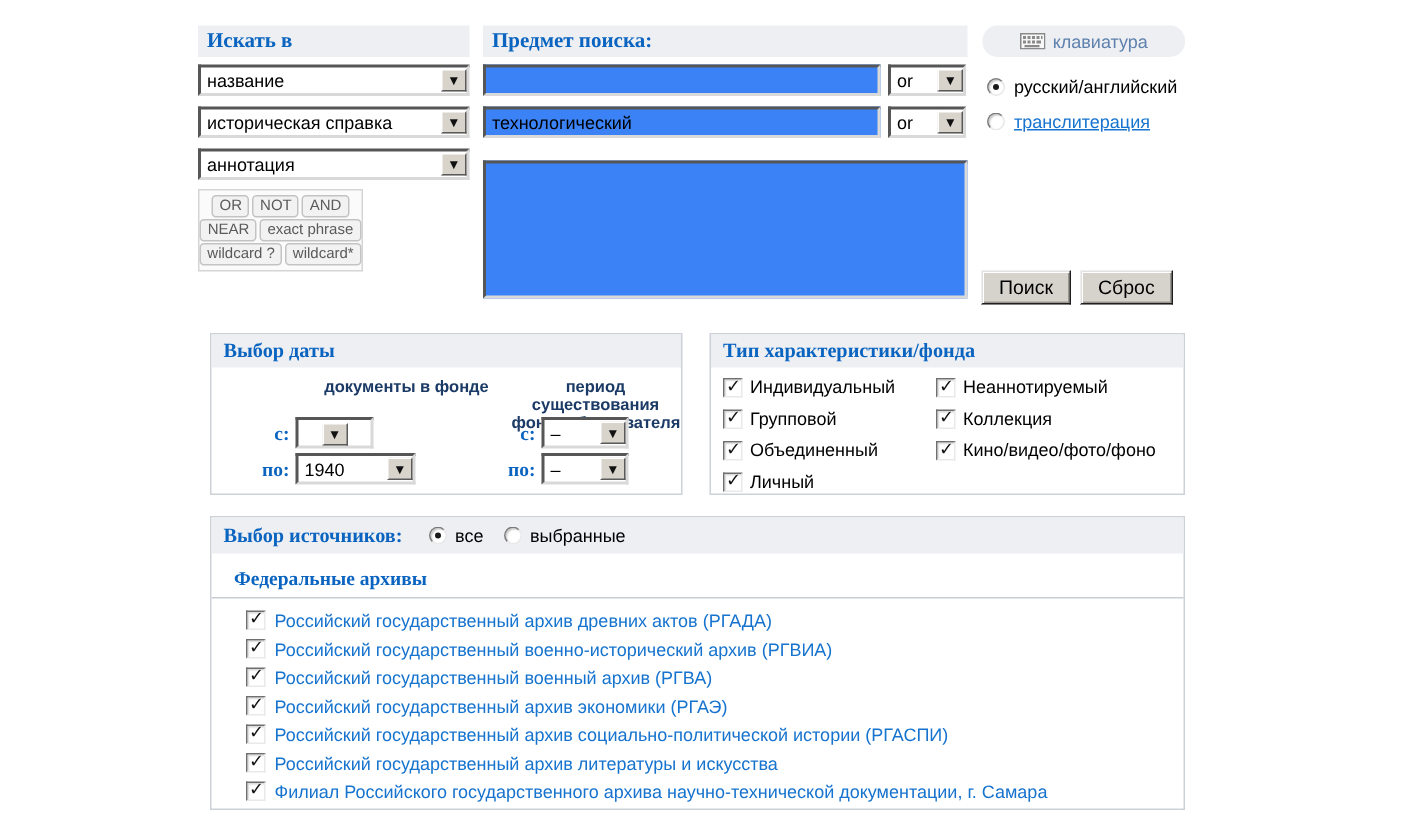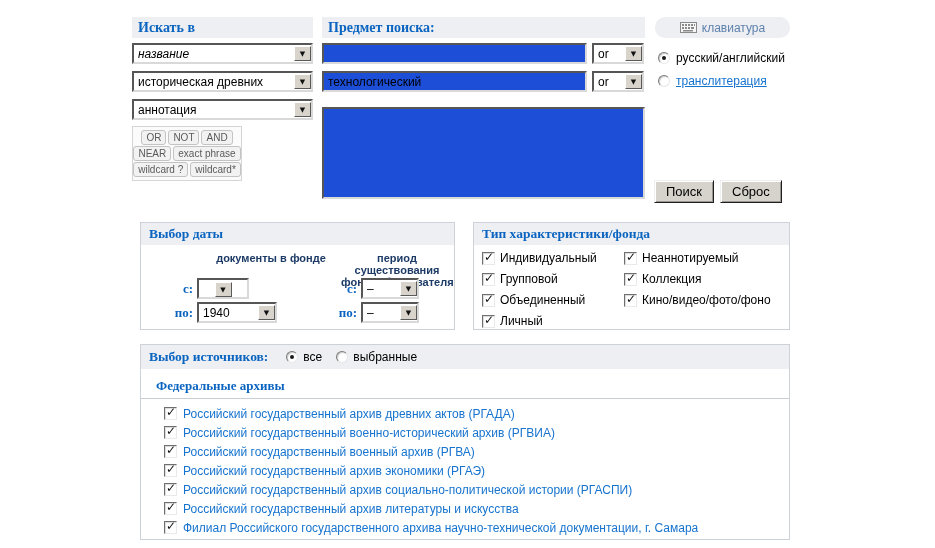--- a/index.html
+++ b/index.html
@@ -27,21 +27,21 @@
   }
   .sel-txt { flex:1; padding:0 4px; font-size:12px; white-space:nowrap; overflow:hidden; }
   .sel-arrow {
     width:17px; height:15px; margin-right:0; flex:none;
     background:#d8d4cc; border:1px solid; border-color:#fff #5a5a5a #5a5a5a #fff;
     display:flex; align-items:center; justify-content:center;
     font-family:"DejaVu Sans", sans-serif; font-size:7px; color:#111;
   }
   
   .inp, .ta {
-    position:absolute; background:#1d4ed8;
+    position:absolute; background:#3b82f6;
     border:2px solid; border-color:#565656 #d9d9d9 #d9d9d9 #565656;
     font-family:"Liberation Sans", sans-serif; font-size:12px; padding:0 4px;
     outline:none;
   }
   .inp { height:21px; }
   .ta { resize:none; padding:3px 4px; }
   
   .opbox {
     position:absolute; left:132px; top:126px; width:110px; height:55px;
     border:1px solid #d5d5d5; background:#fbfbfb;
@@ -131,26 +131,26 @@
       <rect x="14" y="2" width="1" height="2" fill="#8a8a8a"></rect>
       <rect x="2" y="5" width="2" height="2" fill="#8a8a8a"></rect>
         <rect x="5" y="5" width="2" height="2" fill="#8a8a8a"></rect>
       <rect x="8" y="5" width="2" height="2" fill="#8a8a8a"></rect>
         <rect x="11" y="5" width="3" height="2" fill="#8a8a8a"></rect>
       <rect x="3" y="8" width="10" height="1.5" fill="#8a8a8a"></rect>
     </svg>
     <span class="kb-label">клавиатура</span>
   </div>
 
-  <div class="sel" style="left:132px; top:43px; width:181px;font-style:italic;">
+  <div class="sel" style="left:132px; top:43px; width:181px;">
     <span class="sel-txt">название</span>
     <span class="sel-arrow">▼</span>
   </div>
   <div class="sel" style="left:132px; top:71px; width:181px;">
-    <span class="sel-txt">историческая древних</span>
+    <span class="sel-txt">историческая справка</span>
     <span class="sel-arrow">▼</span>
   </div>
   <div class="sel" style="left:132px; top:99px; width:181px;">
     <span class="sel-txt">аннотация</span>
     <span class="sel-arrow">▼</span>
   </div>
 
   <div class="opbox">
     <div class="oprow">
       <button class="op">OR</button>

